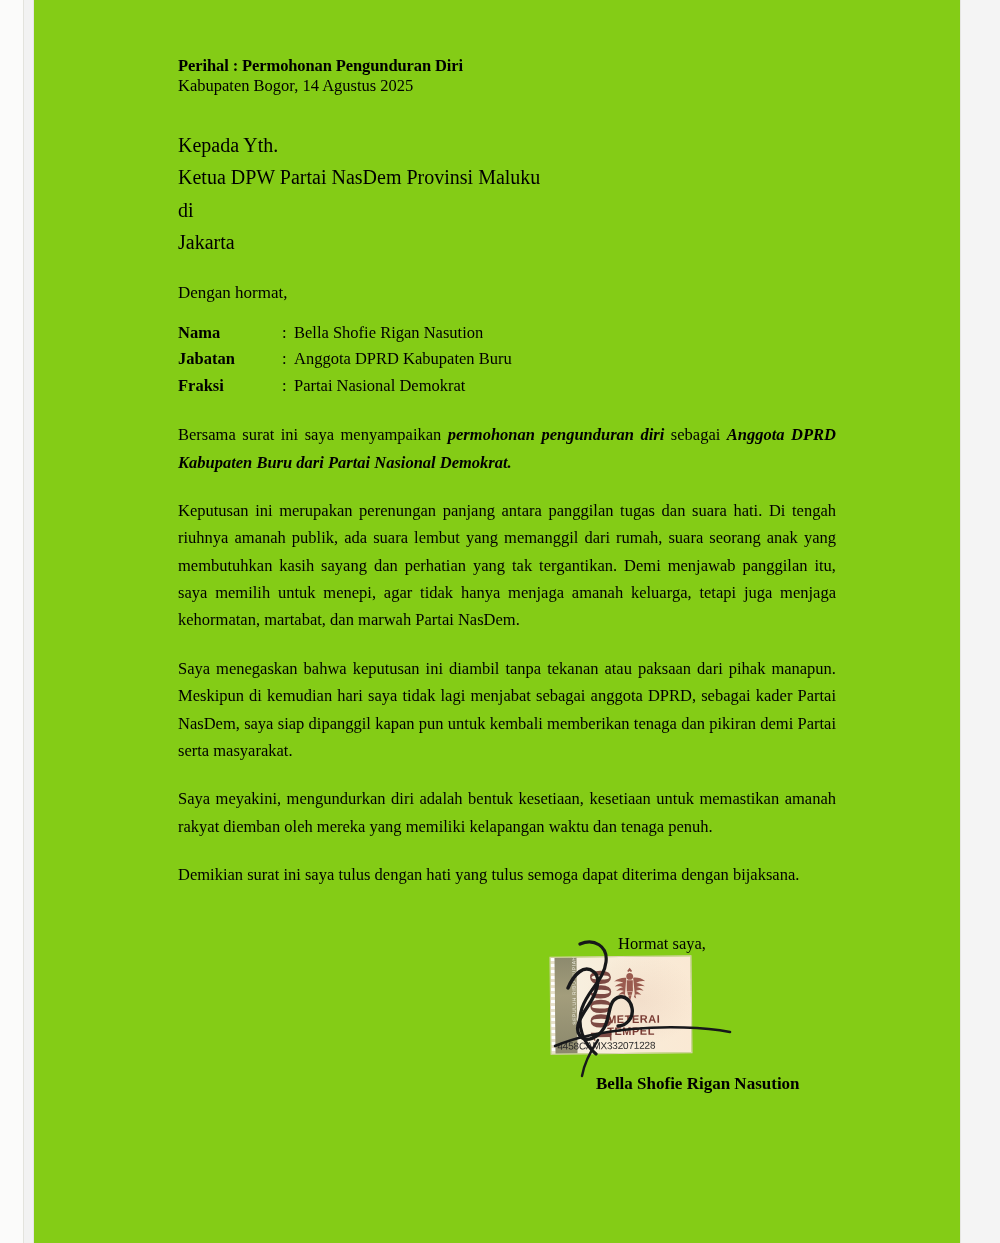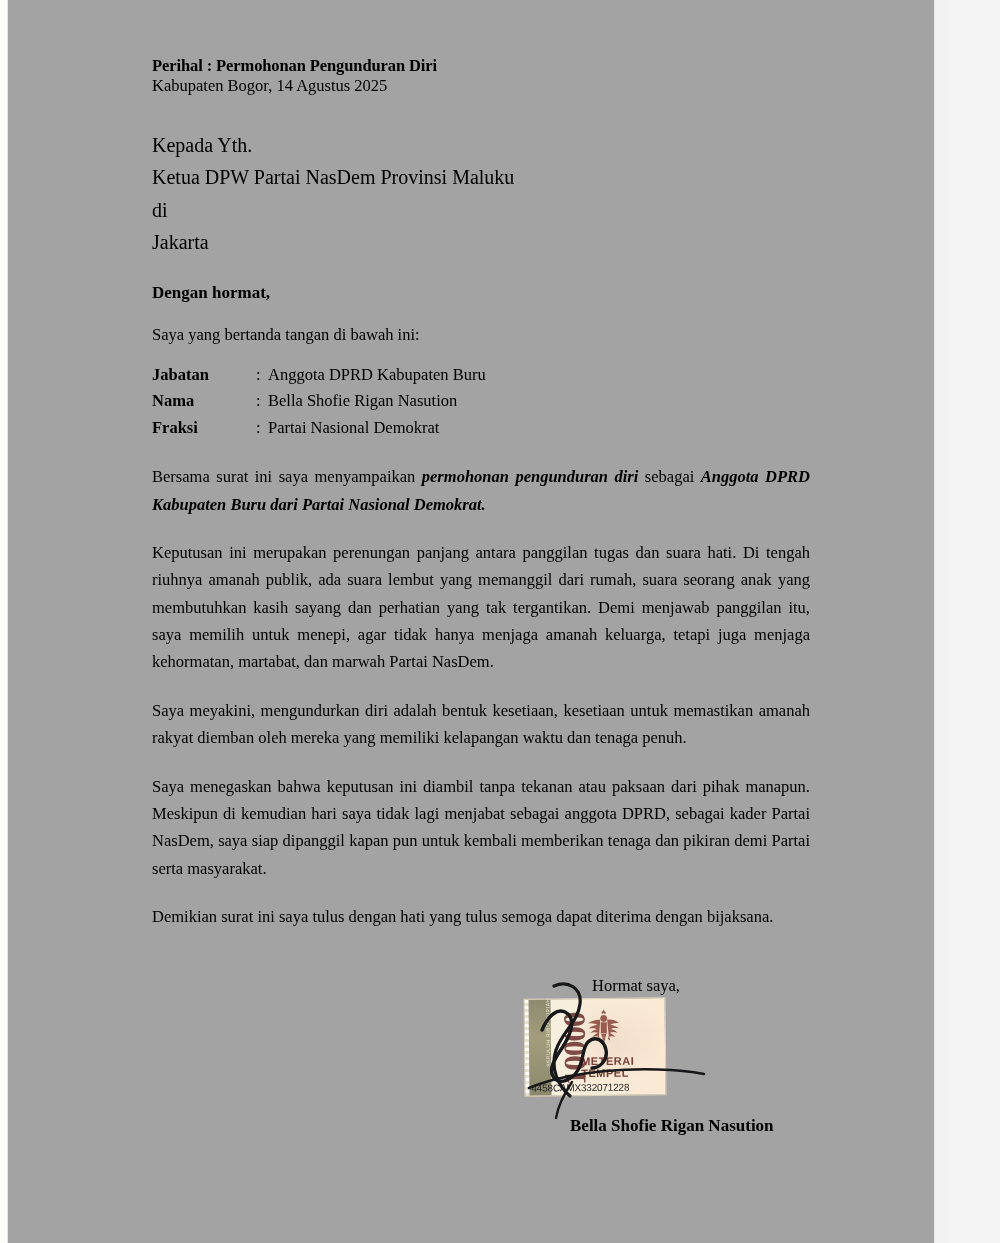--- a/index.html
+++ b/index.html
@@ -13,25 +13,25 @@
     height: 1243px;
     background: #f2f2f2;
     font-family: "Liberation Serif", "DejaVu Serif", serif;
     overflow: hidden;
     position: relative;
   }
 
   
   #page-sheet {
     position: absolute;
-    left: 8px;
+    left: 34px;
     top: 0;
     width: 926px;
     height: 1243px;
-    background: #a3a3a3;
+    background: #84cc16;
     box-shadow: 0 0 0 1px #e6e6e2;
   }
   
   #gutter-strip {
     position: absolute;
     left: 0; top: 0;
     width: 24px; height: 1243px;
     background: #fbfbfa;
     border-right: 1px solid #e3e3dd;
   }
@@ -61,21 +61,21 @@
     text-align: left;
     font-size: 16.5px;
     padding-right: 2px;
   }
   .addr-block {
     margin-top: 33px;
     font-size: 20px;
     line-height: 1.62;
   }
   .salutation {
-    font-weight: bold;
+    font-weight: normal;
     font-size: 17px;
     margin-top: 24px;
   }
   .intro {
     font-size: 16.5px;
     margin-top: 22px;
   }
   .id-table {
     margin-top: 17px;
     font-size: 16.5px;
@@ -219,47 +219,46 @@
 
     <div class="addr-block">
       <div>Kepada Yth.</div>
       <div>Ketua DPW Partai NasDem Provinsi Maluku</div>
       <div>di</div>
       <div>Jakarta</div>
     </div>
 
     <div class="salutation">Dengan hormat,</div>
 
-    <div class="intro">Saya yang bertanda tangan di bawah ini:</div>
 
     <table class="id-table">
       <tbody>
+        <tr>
+          <td class="id-label">Nama</td>
+          <td class="id-sep">:</td>
+          <td class="id-value">Bella Shofie Rigan Nasution</td>
+        </tr>
         <tr>
           <td class="id-label">Jabatan</td>
           <td class="id-sep">:</td>
           <td class="id-value">Anggota DPRD Kabupaten Buru</td>
-        </tr>
-        <tr>
-          <td class="id-label">Nama</td>
-          <td class="id-sep">:</td>
-          <td class="id-value">Bella Shofie Rigan Nasution</td>
         </tr>
         <tr>
           <td class="id-label">Fraksi</td>
           <td class="id-sep">:</td>
           <td class="id-value">Partai Nasional Demokrat</td>
         </tr>
       </tbody>
     </table>
 
     <p class="body-par"><span>Bersama surat ini saya menyampaikan </span><b>permohonan pengunduran diri</b><span> sebagai </span><b>Anggota DPRD Kabupaten Buru dari Partai Nasional Demokrat.</b></p>
 
     <p class="body-par">Keputusan ini merupakan perenungan panjang antara panggilan tugas dan suara hati. Di tengah riuhnya amanah publik, ada suara lembut yang memanggil dari rumah, suara seorang anak yang membutuhkan kasih sayang dan perhatian yang tak tergantikan. Demi menjawab panggilan itu, saya memilih untuk menepi, agar tidak hanya menjaga amanah keluarga, tetapi juga menjaga kehormatan, martabat, dan marwah Partai NasDem.</p>
+    <p class="body-par">Saya menegaskan bahwa keputusan ini diambil tanpa tekanan atau paksaan dari pihak manapun. Meskipun di kemudian hari saya tidak lagi menjabat sebagai anggota DPRD, sebagai kader Partai NasDem, saya siap dipanggil kapan pun untuk kembali memberikan tenaga dan pikiran  demi Partai serta masyarakat.</p>
     <p class="body-par">Saya meyakini, mengundurkan diri adalah bentuk kesetiaan, kesetiaan untuk memastikan amanah rakyat diemban oleh mereka yang memiliki kelapangan waktu dan tenaga penuh.</p>
-    <p class="body-par">Saya menegaskan bahwa keputusan ini diambil tanpa tekanan atau paksaan dari pihak manapun. Meskipun di kemudian hari saya tidak lagi menjabat sebagai anggota DPRD, sebagai kader Partai NasDem, saya siap dipanggil kapan pun untuk kembali memberikan tenaga dan pikiran  demi Partai serta masyarakat.</p>
     <p class="body-par">Demikian surat ini saya tulus dengan hati yang tulus semoga dapat diterima dengan bijaksana.</p>
 
     <div class="sign-area">
 
       <div class="hormat">Hormat saya,</div>
 
       <div class="materai">
         <div class="perf"></div>
         <div class="olive">
           <div class="olive-txt">SEPULUH RIBU RUPIAH</div>

